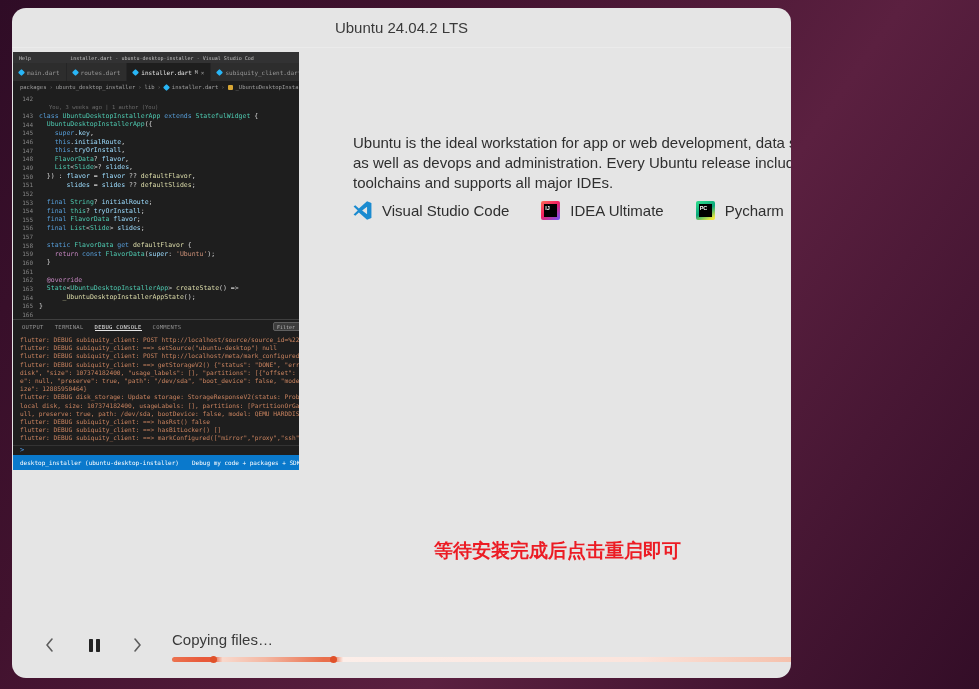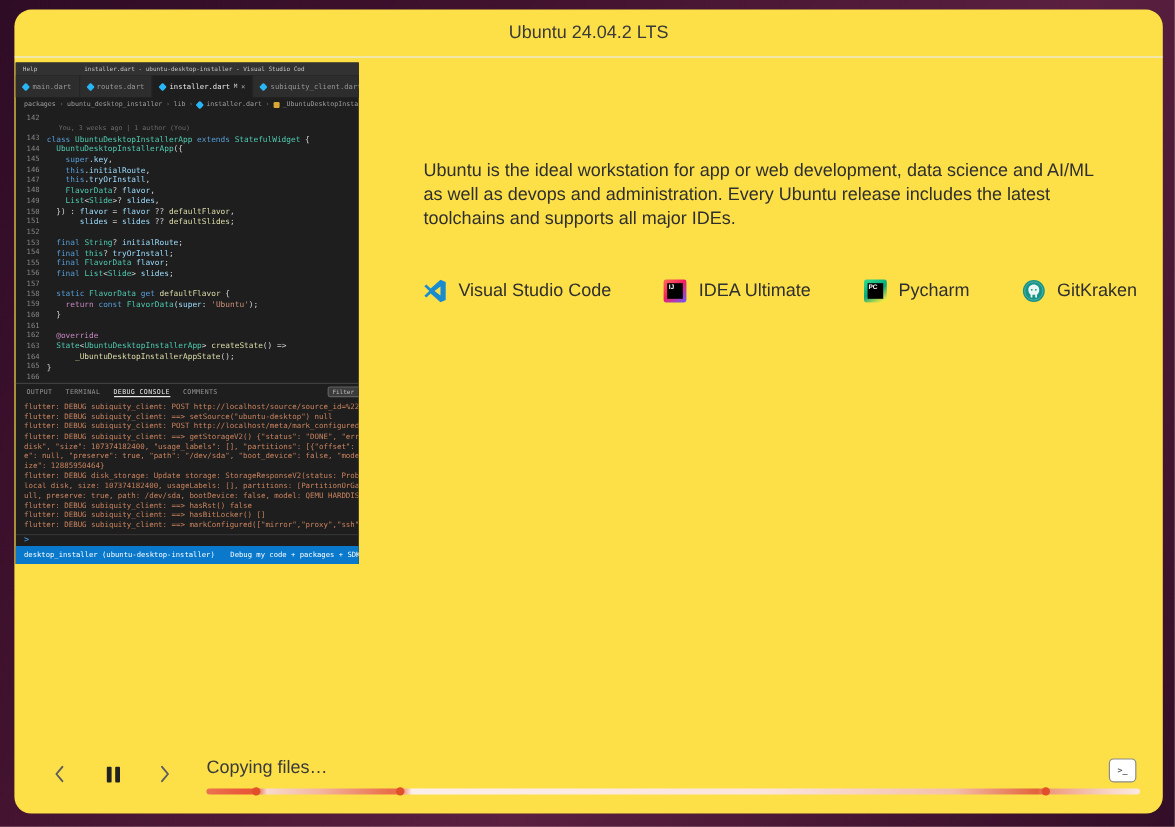--- a/index.html
+++ b/index.html
@@ -3,22 +3,22 @@
 <meta charset="utf-8">
 <style>
   * { margin:0; padding:0; box-sizing:border-box; }
   html,body { width:979px; height:689px; overflow:hidden; }
   body {
     font-family:"Liberation Sans", sans-serif;
     background:linear-gradient(125deg,#2f0c26 0%,#41122e 30%,#5b2040 62%,#330d27 100%);
     position:relative; color:#2f2f2f;
   }
   .window {
-    position:absolute; left:12px; top:8px; width:957px; height:670px;
-    background:#fde047; border-radius:14px; overflow:hidden;
+    position:absolute; left:12px; top:8px; width:779px; height:670px;
+    background:#e5e5e5; border-radius:14px; overflow:hidden;
   }
   .titlebar { height:40px; display:flex; align-items:center; justify-content:center;
     border-bottom:1px solid #ebebeb; font-size:15px; color:#3a3a3a; }
 
   
   .vscode {
     position:absolute; left:1px; top:44px; width:286px; height:418px;
     background:#1e1e1e; display:flex; flex-direction:column;
     font-family:"DejaVu Sans Mono", monospace; overflow:hidden;
   }
@@ -58,21 +58,21 @@
   .log-line { height:8.2px; font-size:6.2px; color:#c9835f; white-space:nowrap; overflow:hidden; }
   .vsc-prompt { height:10px; border-top:1px solid #333; color:#4fa3f7; font-size:7px;
     padding-left:7px; flex:none; }
   .vsc-status { height:15px; background:#0a79cc; color:#fff; font-size:6px; display:flex;
     align-items:center; gap:13px; padding:0 7px; flex:none; white-space:nowrap; }
 
   
   .slide-right { position:absolute; left:341px; top:96px; width:600px; }
   .slide-heading { font-size:38px; line-height:57px; font-weight:300; color:#3c3c3c; }
   .slide-body { margin-top:29px; font-size:15px; line-height:20px; color:#2f2f2f; width:578px; }
-  .apps-row { margin-top:40px; display:flex; align-items:center; gap:44px; }
+  .apps-row { margin-top:8px; display:flex; align-items:center; gap:32px; }
   .app-item { display:flex; align-items:center; gap:10px; font-size:15px; color:#2f2f2f; }
   .app-ico { width:19px; height:19px; flex:none; position:relative; }
   .ico-sq { width:19px; height:19px; border-radius:2px; position:relative; }
   .ico-sq .inner { position:absolute; left:3px; top:3px; right:3px; bottom:3px;
     background:#000; color:#fff; font-size:5.5px; font-weight:bold;
     display:flex; align-items:flex-start; justify-content:flex-start; padding:1px;
     font-family:"Liberation Sans", sans-serif; letter-spacing:0; }
   .idea-grad { background:linear-gradient(140deg,#ff6b57 0%,#f2205f 45%,#6b57ff 100%); }
   .pyc-grad { background:linear-gradient(150deg,#2bd58a 10%,#09a67b 50%,#f0e93f 90%); }
 
@@ -237,20 +237,21 @@
               <circle cx="50" cy="50" r="40" fill="none" stroke="#55b3a9" stroke-width="4"></circle>
               <path fill="#eaf6f4" d="M50 22c-14 0-24 10-24 24 0 10 6 17 10 20v12h8V66h12v12h8V66c4-3 10-10 10-20 0-14-10-24-24-24z"></path>
               <circle cx="41" cy="45" r="4" fill="#179287"></circle>
               <circle cx="59" cy="45" r="4" fill="#179287"></circle>
             </svg></span>
           <span>GitKraken</span>
         </div>
       </div>
   </div>
 
+  <div class="notice" style="color: rgb(236, 28, 36);">等待安装完成后点击重启即可</div>
 
   <button class="nav-btn" style="left:28px; top:627px;">
     <svg width="14" height="16" viewBox="0 0 14 16">
         <polyline points="9,2 4,8 9,14" fill="none" stroke="#5d5d5d" stroke-width="1.6" stroke-linecap="round" stroke-linejoin="round"></polyline>
       </svg>
   </button>
   <button class="nav-btn" style="left:72px; top:627px;">
     <svg width="13" height="15" viewBox="0 0 13 15">
         <rect x="1" y="1" width="4" height="13" rx="0.8" fill="#222"></rect>
         <rect x="8" y="1" width="4" height="13" rx="0.8" fill="#222"></rect>

